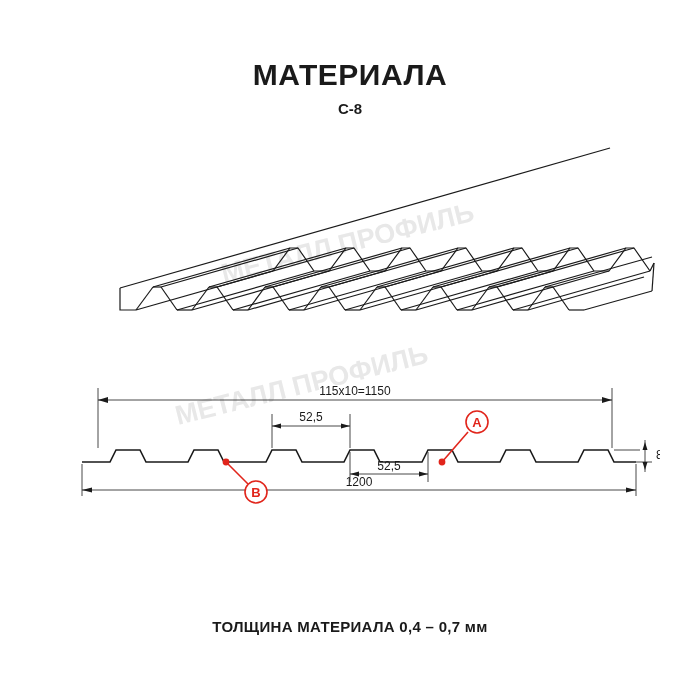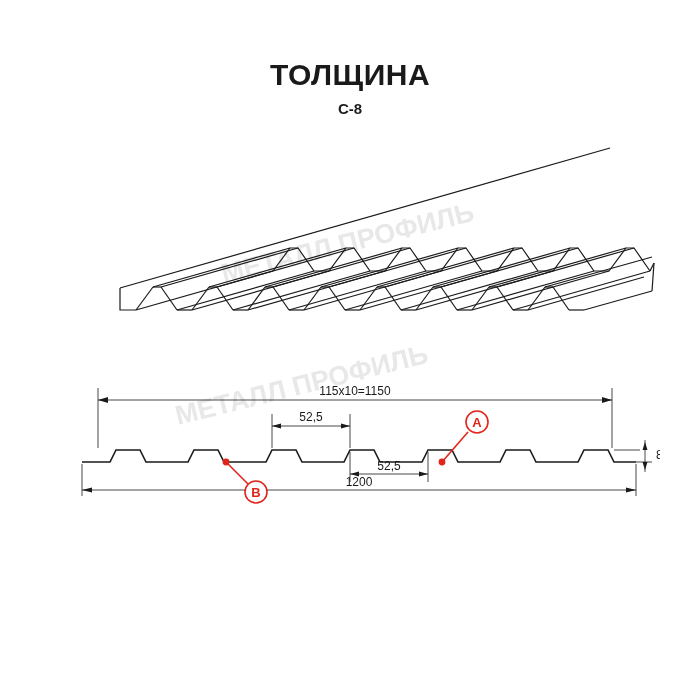--- a/index.html
+++ b/index.html
@@ -87,21 +87,21 @@
     transform: rotate(-14deg);
   }
   svg { display: block; }
   text { font-family: "Liberation Sans", sans-serif; }
 </style>
 </head>
 <body>
 
 <div class="page">
 
-  <div class="title">ТОЛЩИНА</div>
+  <div class="title">МАТЕРИАЛА</div>
   <div class="subtitle">С-8</div>
 
   <div class="watermark wm1">МЕТАЛЛ ПРОФИЛЬ</div>
   <div class="watermark wm2">МЕТАЛЛ ПРОФИЛЬ</div>
 
   <div class="iso-wrap">
     <svg width="620" height="190" viewBox="0 0 620 190">
       <g fill="none" stroke="#1a1a1a" stroke-width="1.2" stroke-linejoin="miter">
 
         <path d="M 80 158 L 570 18"></path>
@@ -258,14 +258,15 @@
       <g>
         <line x1="186" y1="92" x2="208" y2="114" stroke="#e1251b" stroke-width="1.6"></line>
         <circle cx="186" cy="92" r="3.4" fill="#e1251b" stroke="none"></circle>
         <circle cx="216" cy="122" r="11" fill="#ffffff" stroke="#e1251b" stroke-width="1.6"></circle>
         <text x="216" y="127" text-anchor="middle" font-size="13" font-weight="bold" fill="#e1251b">B</text>
       </g>
 
     </svg>
   </div>
 
+  <div class="footer">ТОЛЩИНА МАТЕРИАЛА 0,4 – 0,7 мм</div>
 
 </div>
 
 </body></html>

